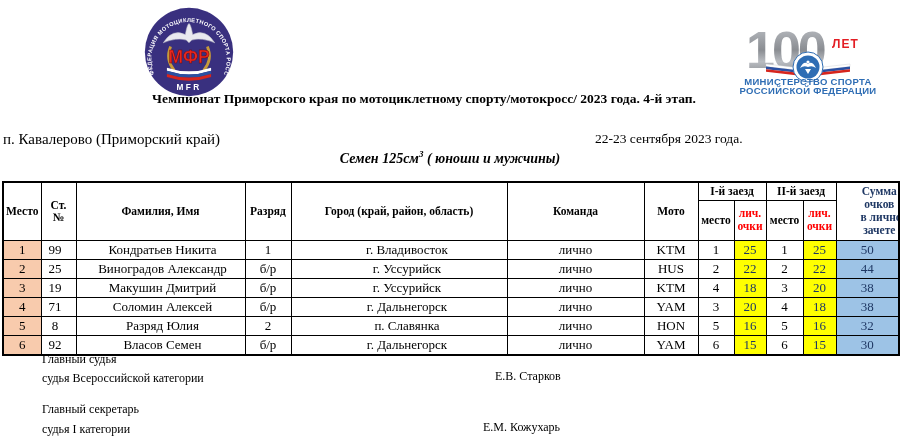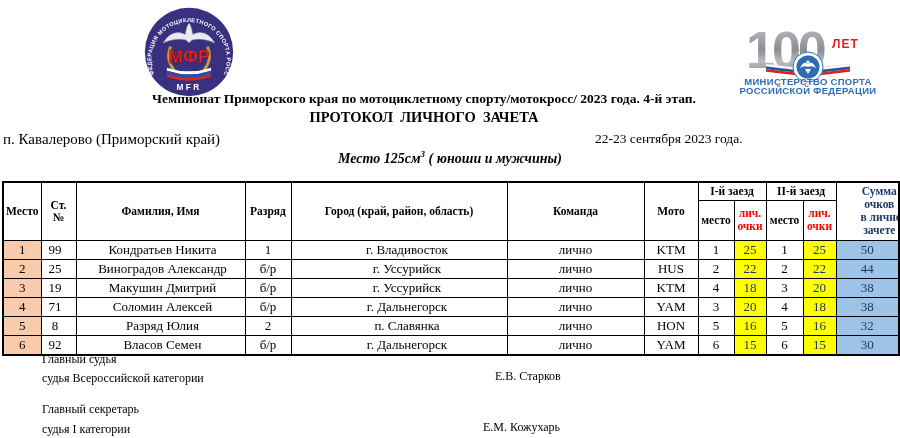--- a/index.html
+++ b/index.html
@@ -99,24 +99,23 @@
       <circle cx="100" cy="55" r="11.5" fill="#2E6DB4"></circle>
       <path d="M92,56 Q96,48 100,52 Q104,48 108,56 Q104,53 100,55 Q96,53 92,56 Z" fill="#FFFFFF"></path>
       <circle cx="100" cy="50" r="1.6" fill="#FFFFFF"></circle>
       <path d="M97,57 L103,57 L100,62 Z" fill="#FFFFFF"></path>
     </g>
     <text x="100" y="73" text-anchor="middle" font-family="Liberation Sans, sans-serif" font-size="9.5" font-weight="bold" fill="#2E6DB4" letter-spacing="0.3">МИНИСТЕРСТВО СПОРТА</text>
     <text x="100" y="82" text-anchor="middle" font-family="Liberation Sans, sans-serif" font-size="9.5" font-weight="bold" fill="#2E6DB4" letter-spacing="0.3">РОССИЙСКОЙ ФЕДЕРАЦИИ</text>
   </svg>
 
   <div class="abs title">Чемпионат Приморского края по мотоциклетному спорту/мотокросс/ 2023 года. 4-й этап.</div>
-  <div class="abs subtitle">ПРОТОКОЛ  ЛИЧНОГО  ЗАЧЕТА</div>
   <div class="abs location">п. Кавалерово (Приморский край)</div>
   <div class="abs date">22-23 сентября 2023 года.</div>
-  <div class="abs class-line"><span>Место 125см</span><sup>3</sup><span> ( юноши и мужчины)</span></div>
+  <div class="abs class-line"><span>Семен 125см</span><sup>3</sup><span> ( юноши и мужчины)</span></div>
 
   <table class="results">
     <colgroup>
       <col style="width:38px">
         <col style="width:35px">
         <col style="width:169px">
         <col style="width:46px">
       <col style="width:216px">
         <col style="width:137px">
         <col style="width:54px">

